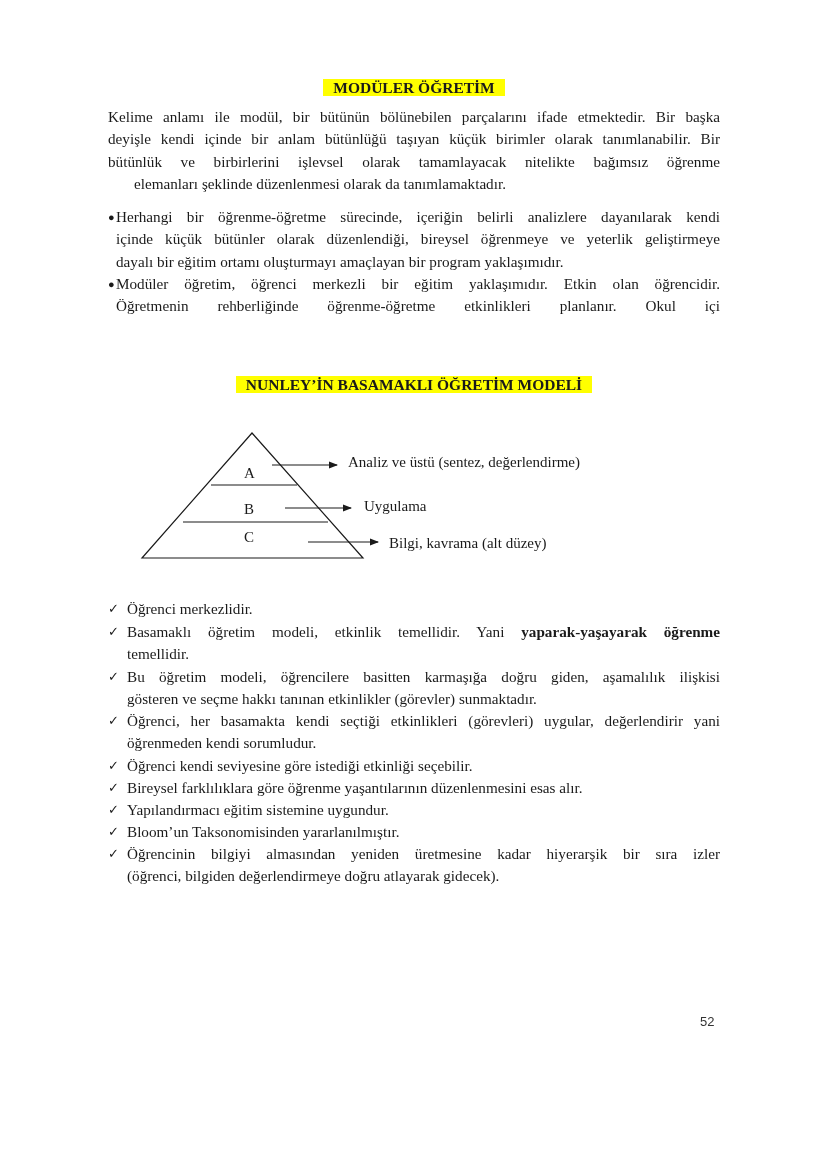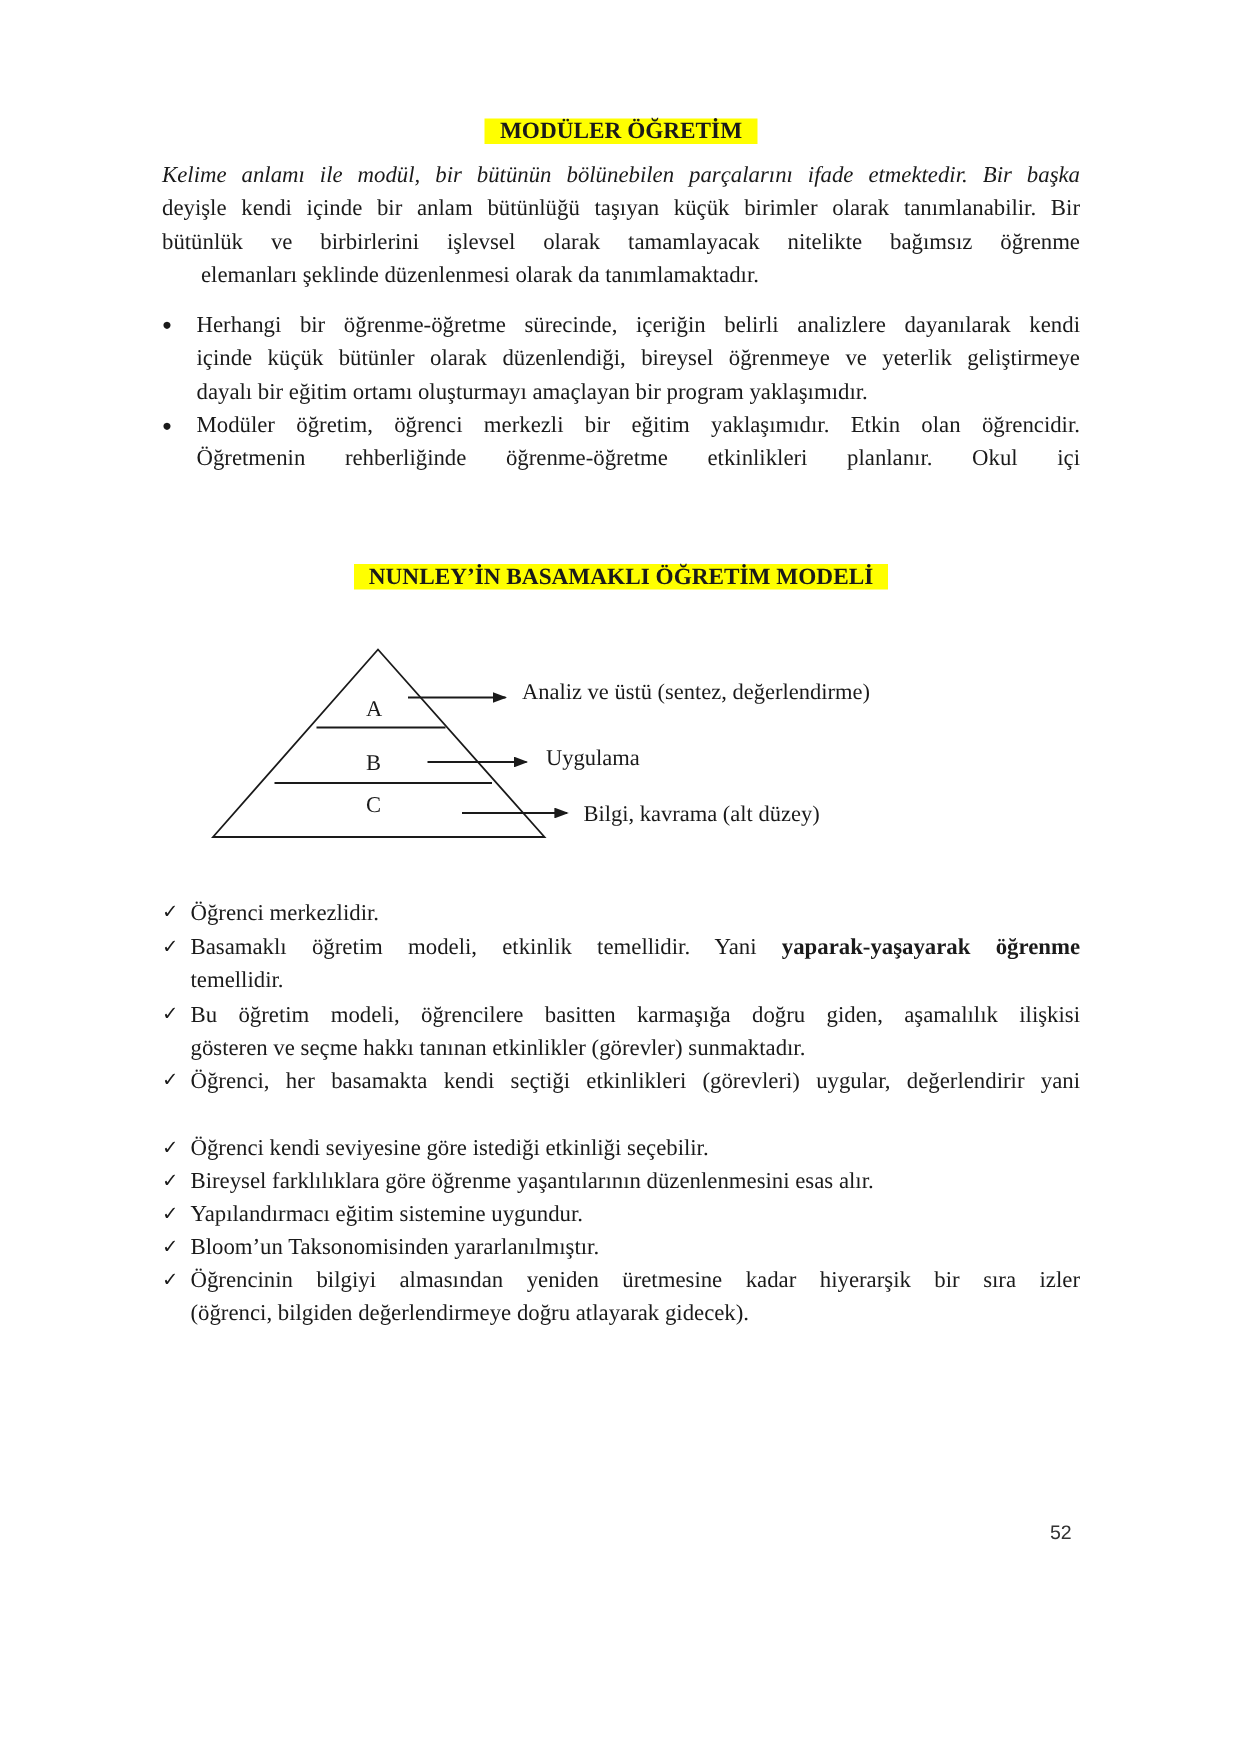--- a/index.html
+++ b/index.html
@@ -7,41 +7,41 @@
          font-family:"Liberation Serif", "DejaVu Serif", serif; color:#1a1a1a; }
   .page { position:absolute; left:0; top:0; width:828px; height:1171px; }
   .title { position:absolute; left:0; width:828px; text-align:center;
            font-weight:bold; font-size:15.5px; line-height:20px; }
   .title span { background:#ffff00; padding:0 10px; }
   .para { position:absolute; left:108px; width:612px; font-size:15.2px;
           line-height:22.4px; text-align:justify; margin:0; }
   .bullet { position:absolute; left:108px; width:612px; font-size:15.2px;
             line-height:22.4px; margin:0; }
   .bullet .mark { position:absolute; left:0; top:0; width:12px; font-size:11px; }
-  .bullet .txt { display:block; margin-left:23px; text-align:justify; }
+  .bullet .txt { display:block; margin-left:8px; text-align:justify; }
   .check { position:absolute; left:108px; width:612px; font-size:15.2px;
            line-height:22.4px; margin:0; }
   .check .mark { position:absolute; left:0; top:0; width:16px; font-family:"DejaVu Sans", sans-serif; font-size:13px; }
   .check .txt { display:block; margin-left:19px; text-align:justify; }
   .just-last { text-align-last:justify; }
   .diagram { position:absolute; left:0; top:0; width:828px; height:600px; pointer-events:none; }
   .dlabel { position:absolute; font-size:15px; line-height:18px; }
   .pagenum { position:absolute; left:700px; top:1014px; font-family:"Liberation Sans", "DejaVu Sans", sans-serif; font-size:13px; color:#333; }
 </style>
 </head>
 <body>
 
 <div class="page">
 
   <div class="title" style="top:78px;">
     <span>MODÜLER ÖĞRETİM</span>
   </div>
 
   <div>
-    <div class="para just-last" style="top:106px;font-style:italic;">Kelime anlamı ile modül, bir bütünün bölünebilen parçalarını ifade etmektedir. Bir başka</div>
+    <div class="para just-last" style="top:106px;">Kelime anlamı ile modül, bir bütünün bölünebilen parçalarını ifade etmektedir. Bir başka</div>
     <div class="para just-last" style="top:128px;">deyişle kendi içinde bir anlam bütünlüğü taşıyan küçük birimler olarak tanımlanabilir. Bir</div>
     <div class="para just-last" style="top:151px; word-spacing:10px;">bütünlük ve birbirlerini işlevsel olarak tamamlayacak nitelikte bağımsız öğrenme</div>
     <div class="para" style="top:173px;margin-left:26px;">elemanları şeklinde düzenlenmesi olarak da tanımlamaktadır.</div>
   </div>
 
   <div class="bullet" style="top:206px;">
     <span class="mark">●</span>
     <span class="txt just-last">Herhangi bir öğrenme-öğretme sürecinde, içeriğin belirli analizlere dayanılarak kendi</span>
     <span class="txt just-last">içinde küçük bütünler olarak düzenlendiği, bireysel öğrenmeye ve yeterlik geliştirmeye</span>
     <span class="txt">dayalı bir eğitim ortamı oluşturmayı amaçlayan bir program yaklaşımıdır.</span>
@@ -92,20 +92,21 @@
 
   <div class="check" style="top:666px;">
     <span class="mark">✓</span>
     <span class="txt just-last">Bu öğretim modeli, öğrencilere basitten karmaşığa doğru giden, aşamalılık ilişkisi</span>
     <span class="txt">gösteren ve seçme hakkı tanınan etkinlikler (görevler) sunmaktadır.</span>
   </div>
 
   <div class="check" style="top:710px;">
     <span class="mark">✓</span>
     <span class="txt just-last">Öğrenci, her basamakta kendi seçtiği etkinlikleri (görevleri) uygular, değerlendirir yani</span>
+    <span class="txt">öğrenmeden kendi sorumludur.</span>
   </div>
 
   <div class="check" style="top:755px;">
     <span class="mark">✓</span>
     <span class="txt">Öğrenci kendi seviyesine göre istediği etkinliği seçebilir.</span>
   </div>
 
   <div class="check" style="top:777px;">
     <span class="mark">✓</span>
     <span class="txt">Bireysel farklılıklara göre öğrenme yaşantılarının düzenlenmesini esas alır.</span>

